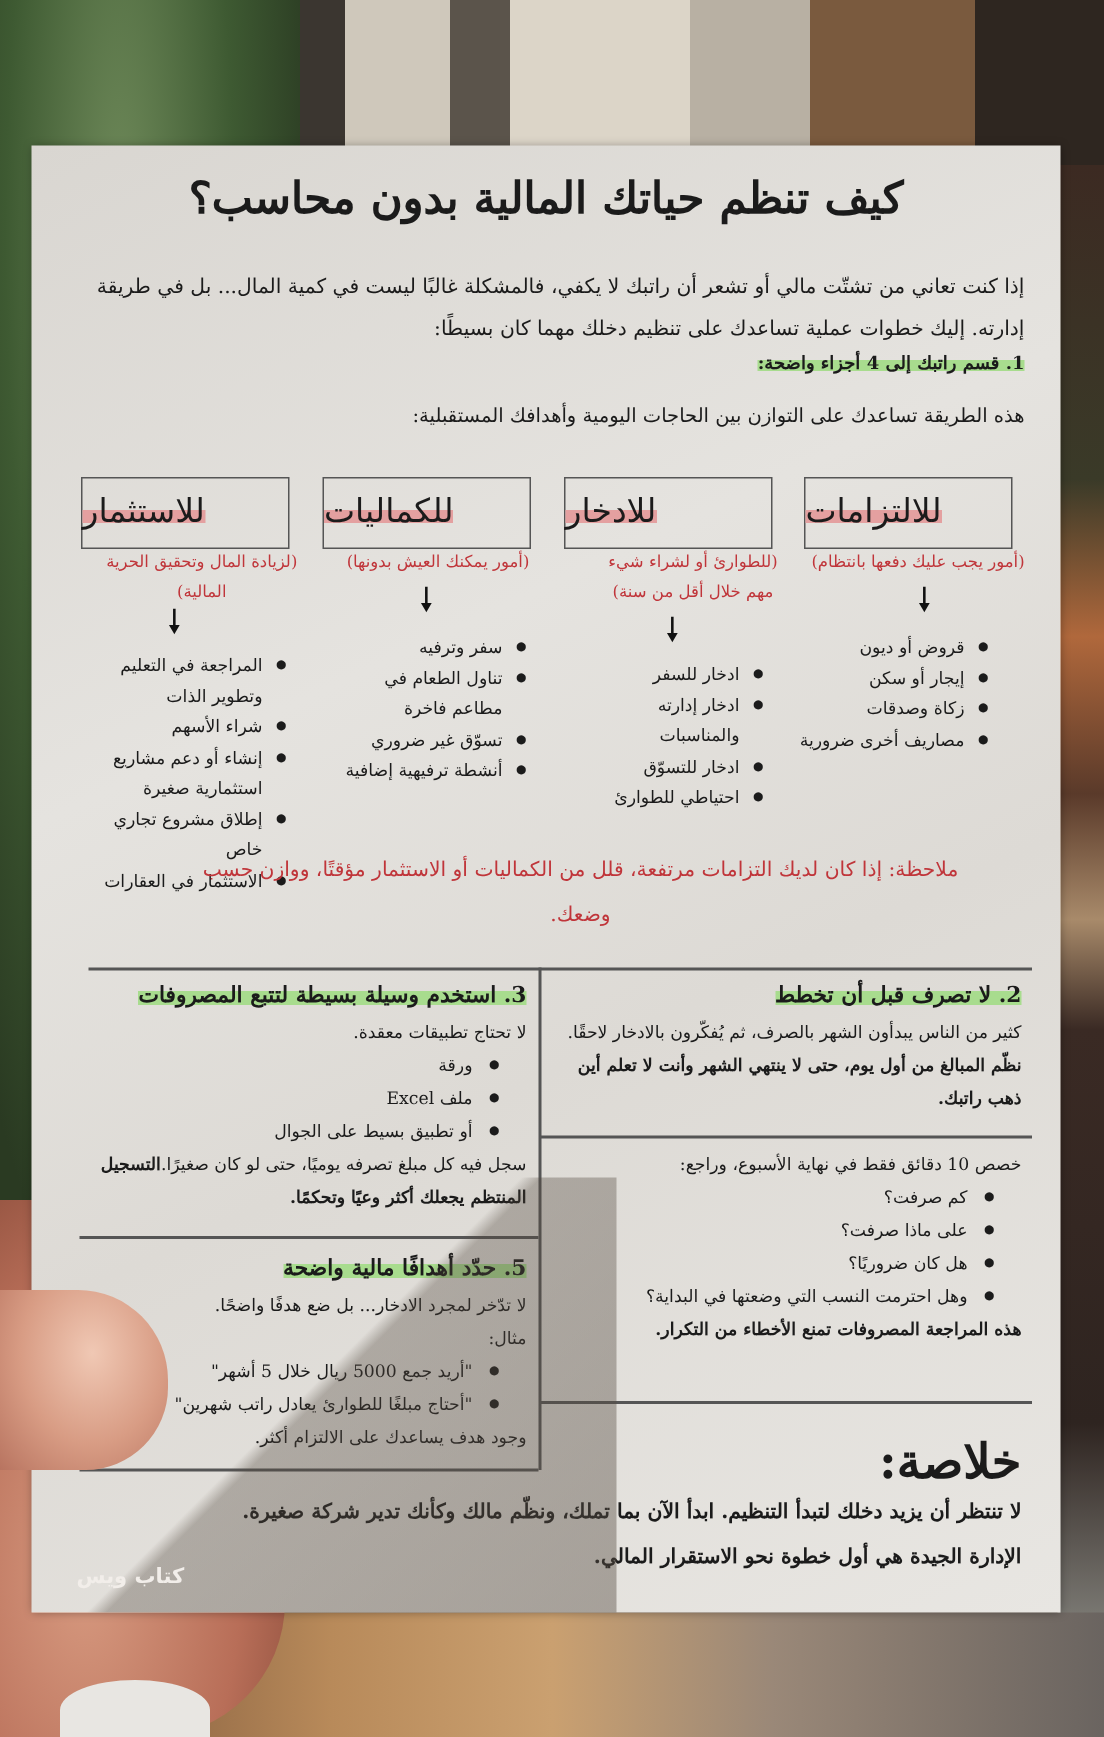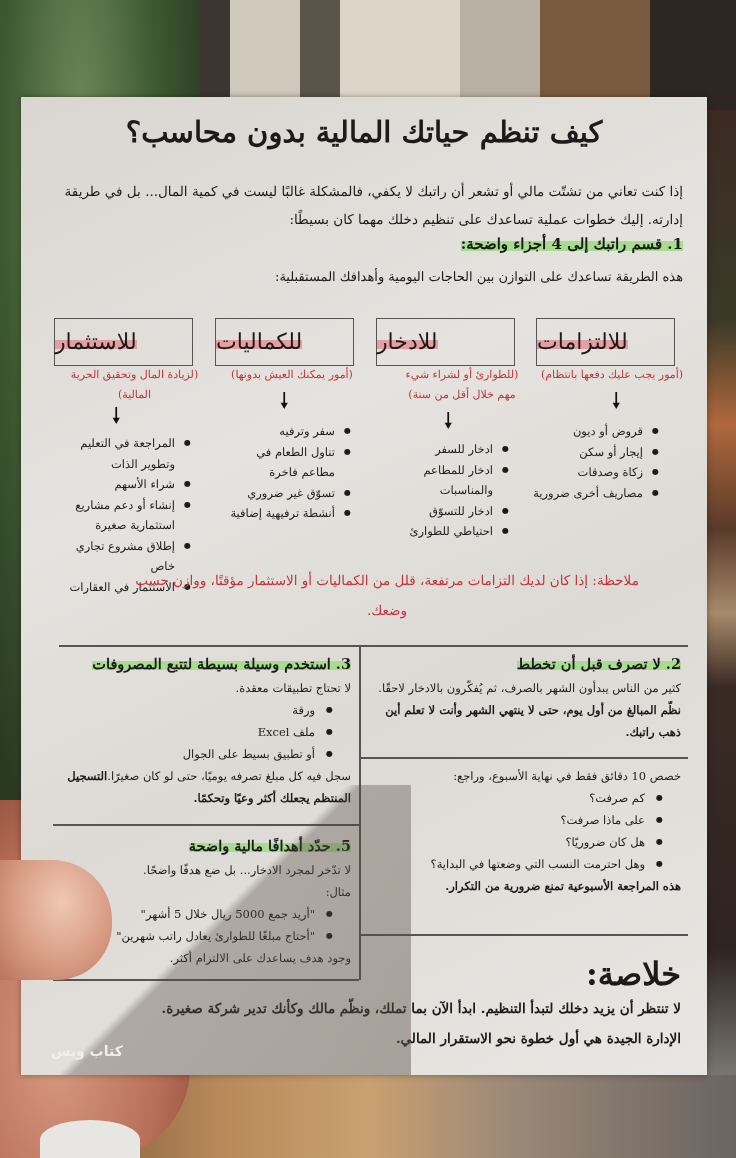--- a/index.html
+++ b/index.html
@@ -34,21 +34,21 @@
   .paper .shadow{position:absolute;left:0;bottom:0;width:390px;height:290px;
      background:linear-gradient(135deg,rgba(0,0,0,0) 48%,rgba(80,70,60,.35) 50%,rgba(90,80,70,.45) 100%);
      pointer-events:none;}
   .thumb{position:absolute;left:0;top:860px;width:112px;height:120px;
      background:radial-gradient(ellipse at 55% 35%,#f0c8b4 0%,#d89c84 55%,#b87460 100%);
      border-radius:0 60px 55px 0;}
 
   .title{position:absolute;top:18px;left:0;right:0;text-align:center;font-size:29px;font-weight:bold;}
   .intro{position:absolute;top:80px;right:24px;left:24px;font-size:13.5px;line-height:28px;}
   .h-green{background:linear-gradient(transparent 35%,#a8dc8e 35%,#a8dc8e 90%,transparent 90%);font-weight:bold;}
-  .step1{position:absolute;top:138px;right:24px;font-size:15px;}
+  .step1{position:absolute;top:138px;right:24px;font-size:12px;}
   .sub1{position:absolute;top:172px;right:24px;font-size:13px;}
 
   .boxes{position:absolute;top:207px;left:32px;right:32px;height:50px;}
   .box{position:absolute;top:14px;width:137px;height:46px;border:1.5px solid #555;text-align:left;font-size:22px;line-height:46px;}
   .box span{background:linear-gradient(transparent 45%,#e4a0a0 45%,#e4a0a0 80%,transparent 80%);}
   .cat-sub{position:absolute;top:268px;width:150px;text-align:center;color:#c0353a;font-size:11px;line-height:20px;}
   .arrow{position:absolute;font-size:22px;line-height:22px;color:#111;}
   .list{position:absolute;margin:0;padding:0;list-style:none;font-size:11.5px;line-height:20.5px;}
   .list li{position:relative;padding-right:16px;}
   .list li::before{content:"●";position:absolute;right:0;font-size:8px;}
@@ -112,21 +112,21 @@
   <div class="arrow" style="right:586px;top:308px">🠗</div>
 
   <ul class="list" style="right:48px;top:324px">
     <li>قروض أو ديون</li>
     <li>إيجار أو سكن</li>
     <li>زكاة وصدقات</li>
     <li>مصاريف أخرى ضرورية</li>
   </ul>
   <ul class="list" style="right:198px;top:342px;width:110px">
     <li>ادخار للسفر</li>
-    <li>ادخار للمطاعم والمناسبات</li>
+    <li>ادخار إدارته والمناسبات</li>
     <li>ادخار للتسوّق</li>
     <li>احتياطي للطوارئ</li>
   </ul>
   <ul class="list" style="right:356px;top:324px;width:125px">
     <li>سفر وترفيه</li>
     <li>تناول الطعام في مطاعم فاخرة</li>
     <li>تسوّق غير ضروري</li>
     <li>أنشطة ترفيهية إضافية</li>
   </ul>
   <ul class="list" style="right:516px;top:336px;width:125px">
@@ -164,21 +164,21 @@
   </div>
 
   <div class="sec" style="top:668px;right:26px;width:312px">
     <div>خصص 10 دقائق فقط في نهاية الأسبوع، وراجع:</div>
     <ul>
       <li>كم صرفت؟</li>
       <li>على ماذا صرفت؟</li>
       <li>هل كان ضروريًا؟</li>
       <li>وهل احترمت النسب التي وضعتها في البداية؟</li>
     </ul>
-    <div class="b">هذه المراجعة الأسبوعية تمنع ضرورية من التكرار.</div>
+    <div class="b">هذه المراجعة المصروفات تمنع الأخطاء من التكرار.</div>
   </div>
 
   <div class="sec" style="top:738px;right:356px;width:302px">
     <div class="h"><span class="h-green">5. حدّد أهدافًا مالية واضحة</span></div>
     <div>لا تدّخر لمجرد الادخار... بل ضع هدفًا واضحًا.</div>
     <div>مثال:</div>
     <ul>
       <li>"أريد جمع 5000 ريال خلال 5 أشهر"</li>
       <li>"أحتاج مبلغًا للطوارئ يعادل راتب شهرين"</li>
     </ul>

